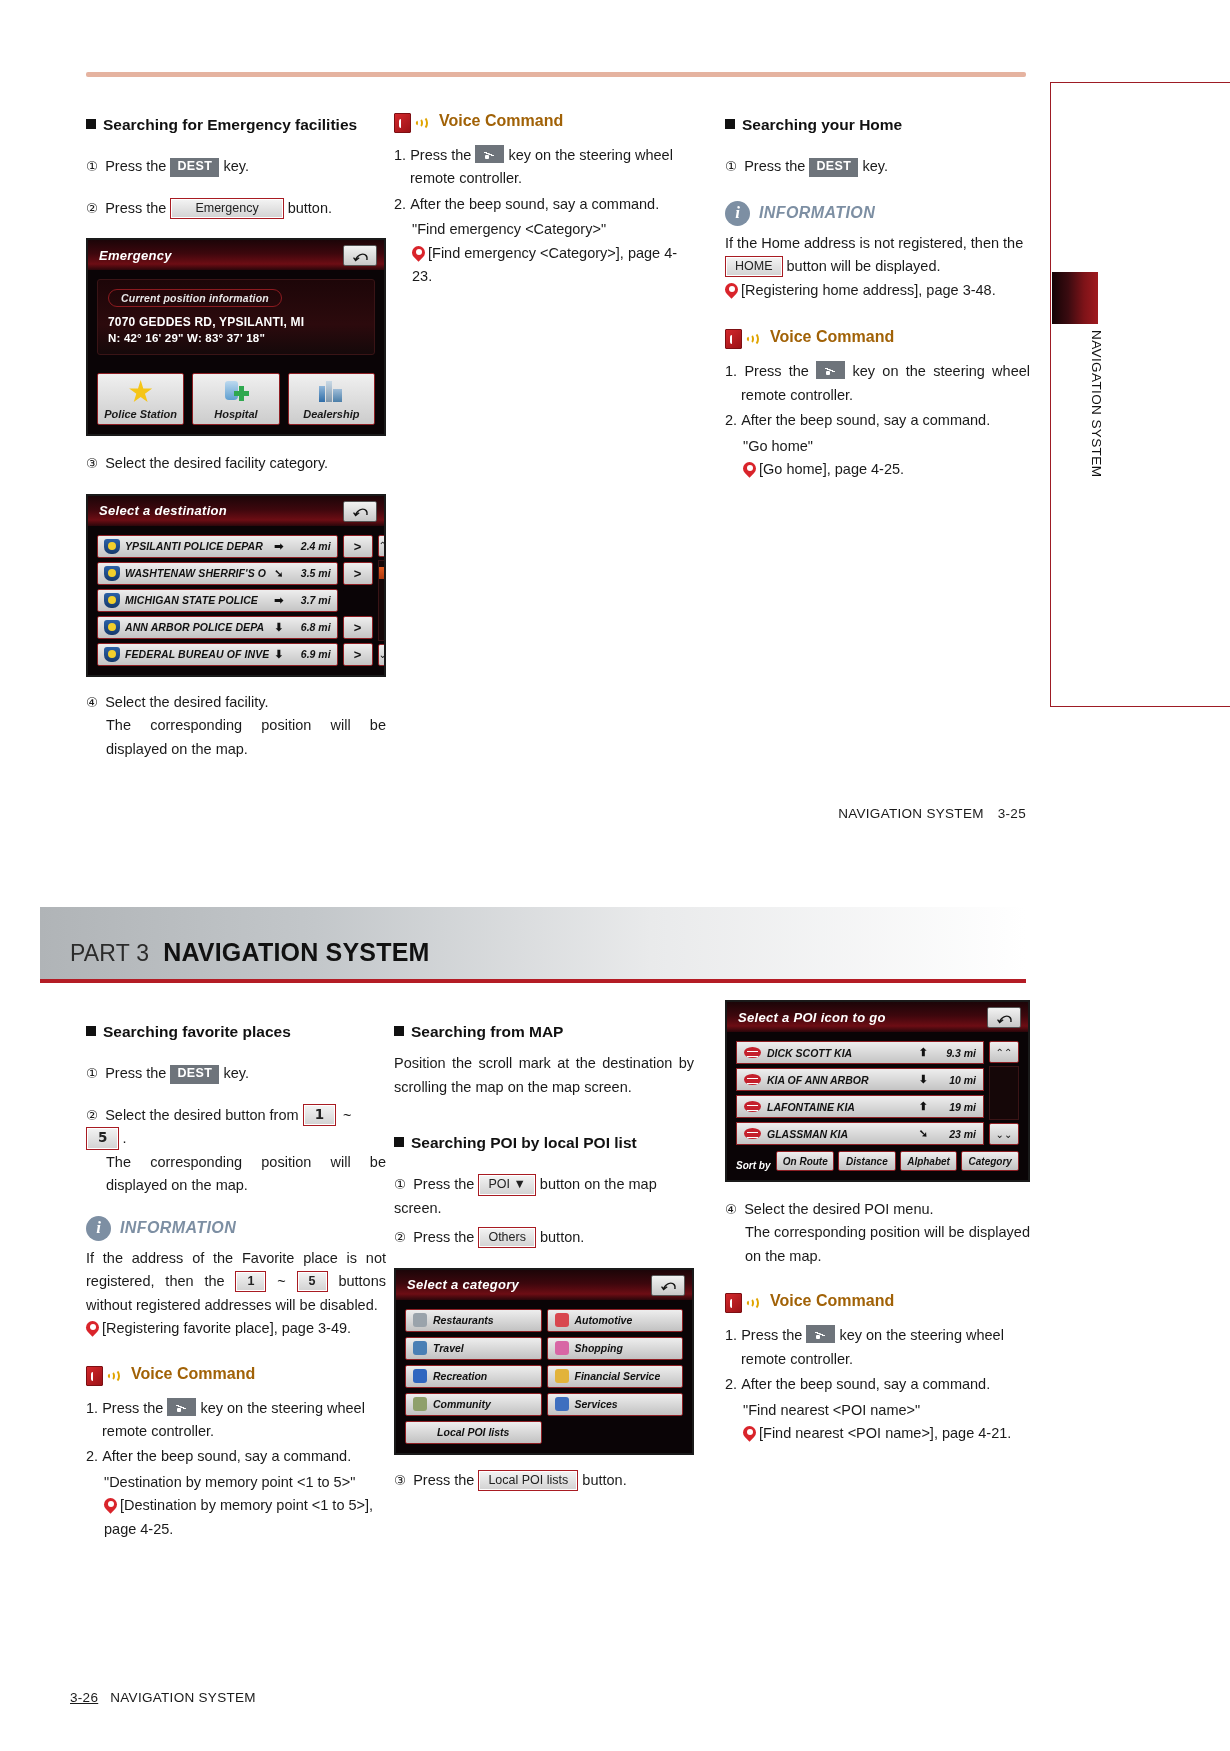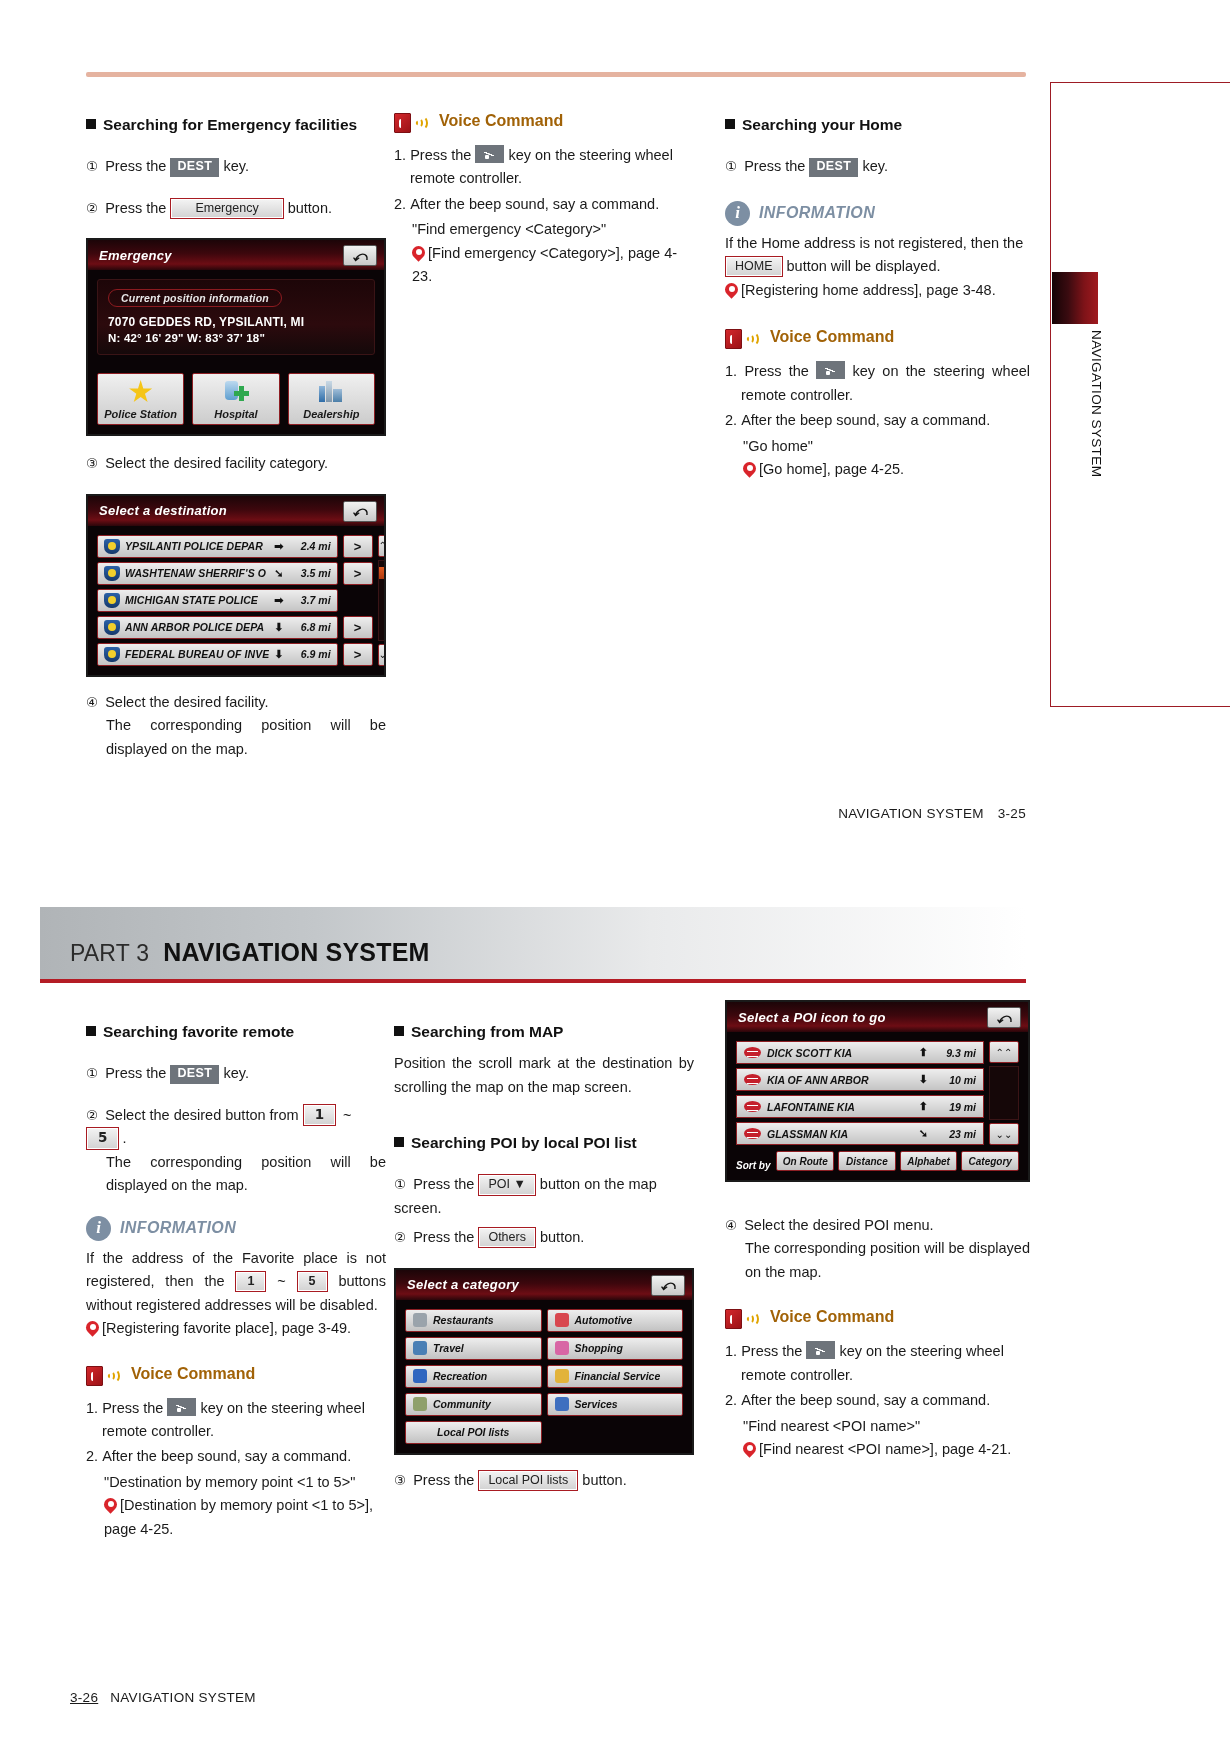--- a/index.html
+++ b/index.html
@@ -539,21 +539,21 @@
 
   <div>
     <div class="p2-banner"></div>
     <div class="p2-banner-title">
       <span>PART 3</span><b>NAVIGATION SYSTEM</b>
     </div>
     <div class="p2-redline"></div>
 
     <div class="col c1" style="top:1022px;">
       <div class="h-sq">
-        <span class="sq"></span><span>Searching favorite remote</span>
+        <span class="sq"></span><span>Searching favorite places</span>
       </div>
 
       <div class="step">
         <span class="num">①</span>
         <span>Press the</span>
         <span class="key-dest">DEST</span>
         <span>key.</span>
       </div>
 
       <div class="step">
@@ -737,21 +737,21 @@
           <div class="poi-sort">
             <span class="poi-sort-lbl">Sort by</span>
             <div class="poi-sort-btn">On Route</div>
             <div class="poi-sort-btn">Distance</div>
             <div class="poi-sort-btn">Alphabet</div>
             <div class="poi-sort-btn">Category</div>
           </div>
         </div>
       </div>
 
-      <div class="step" style="margin-top:32px;">
+      <div class="step" style="margin-top:16px;">
         <span class="num">④</span>
         <span>Select the desired POI menu.</span>
         <span class="indent justify">The corresponding position will be displayed on the map.</span>
       </div>
 
       <div style="margin-top:24px;">
         <div class="vc-head">
           <span class="vc-icon">
             <span class="book"></span>
               <span class="wave">

